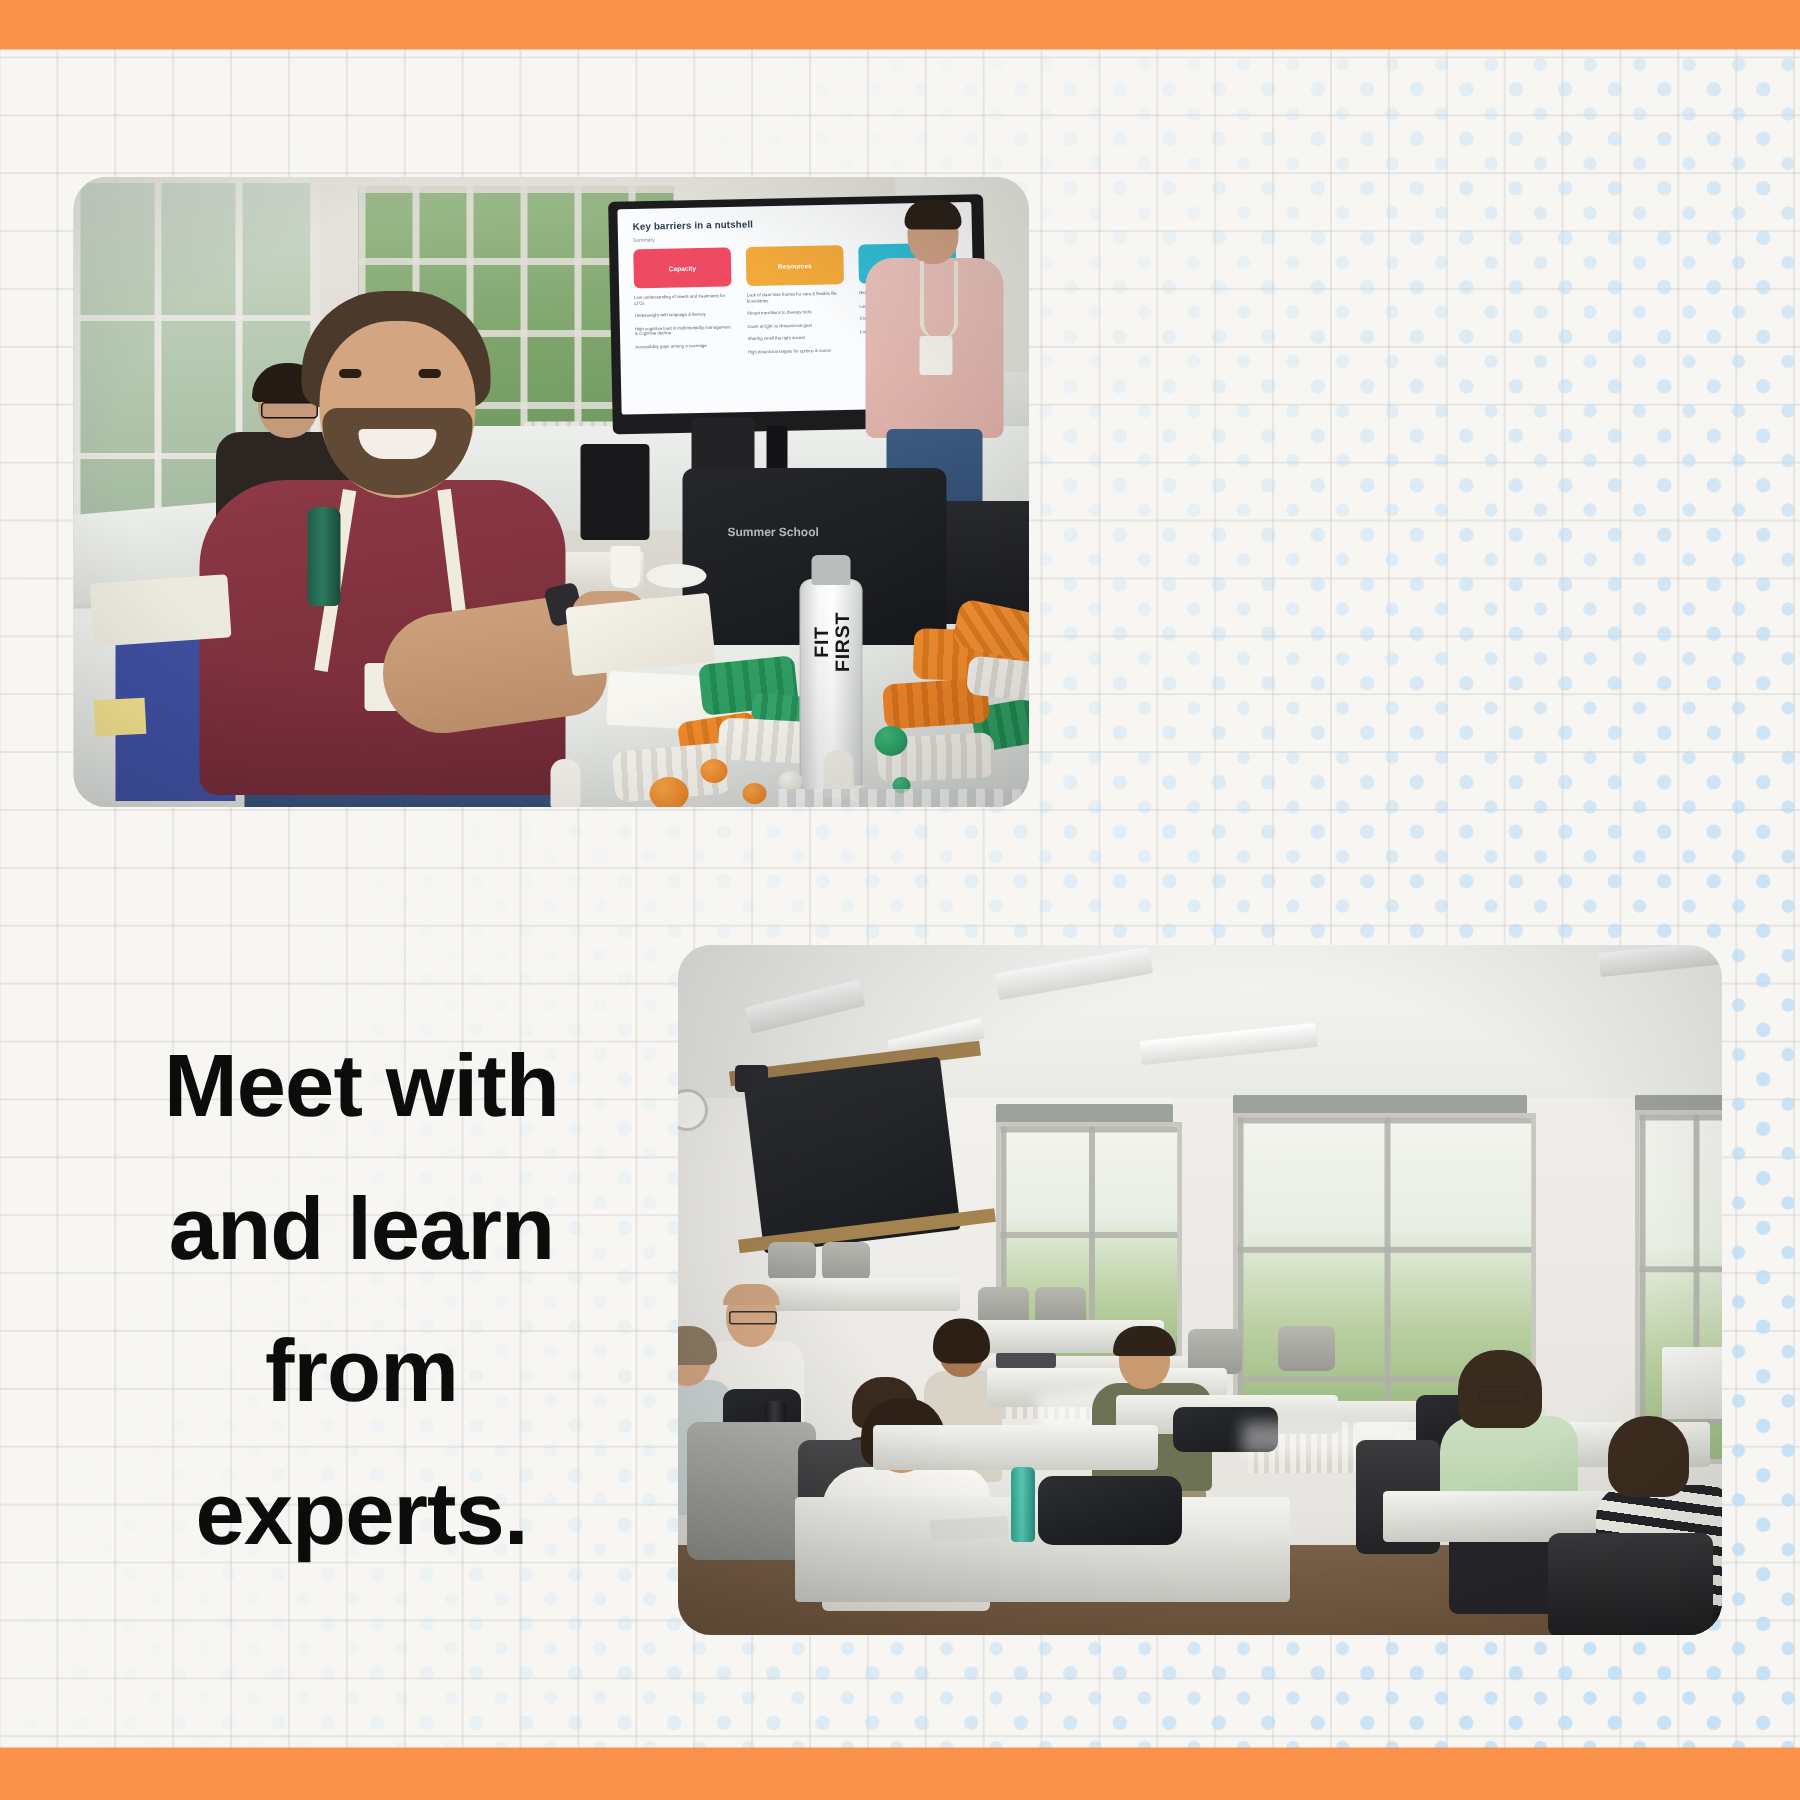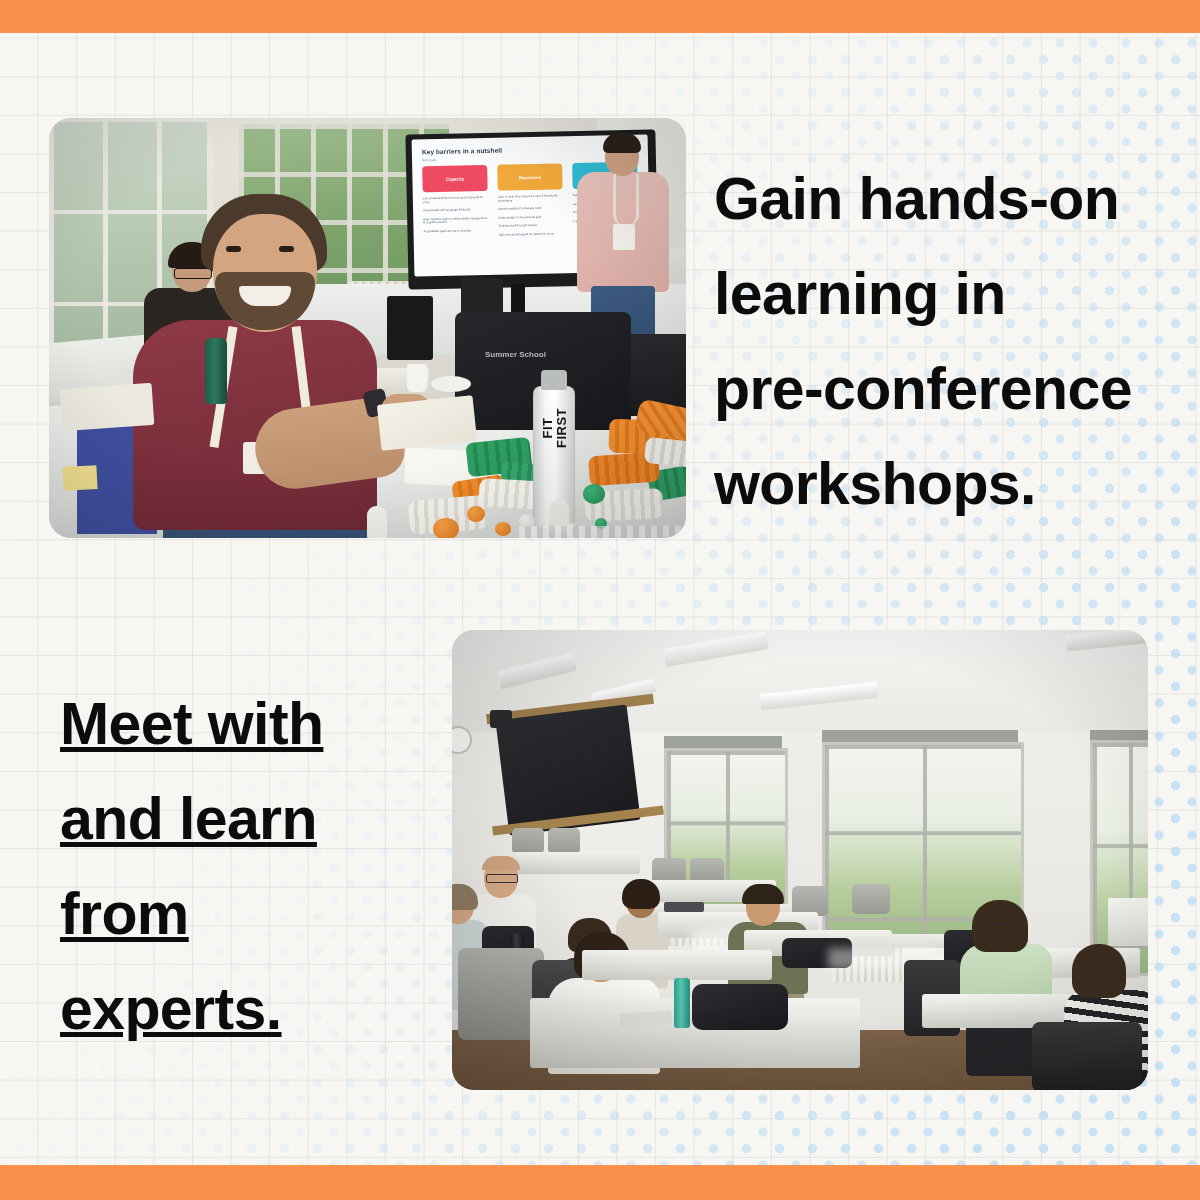--- a/index.html
+++ b/index.html
@@ -81,22 +81,21 @@
   #heading-1 {
     left: 714px;
     top: 152px;
     width: 470px;
     text-align: left;
   }
   #heading-2 {
     left: 60px;
     top: 677px;
     width: 362px;
-    text-align: left;
-    text-decoration: underline;
+    text-align: center;
   }
 
   
   .photo {
     position: absolute;
     overflow: hidden;
     border-radius: 22px;
     z-index: 15;
     background: #cfd3d2;
   }
@@ -1009,23 +1008,19 @@
       <div class="p chair2 ch11"></div>
       <div class="p desk d7"></div>
       <div class="p btl-teal"></div>
       <div class="p bag3"></div>
       <div class="p laptop"></div>
 
       <div class="p vignette"></div>
     </div>
   </div>
 
-  <div class="heading" id="heading-1">Gain hands-on
-learning in
-pre-conference
-workshops.</div>
 
   <div class="heading" id="heading-2">Meet with
 and learn
 from
 experts.</div>
 
 </div>
 
 </body></html>

